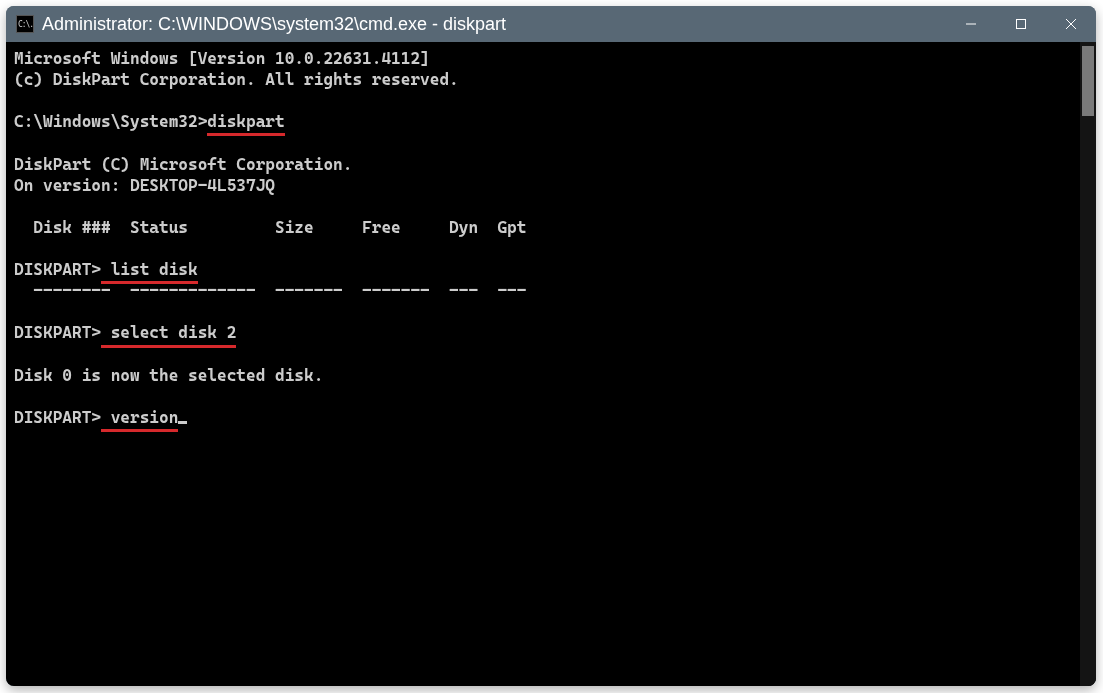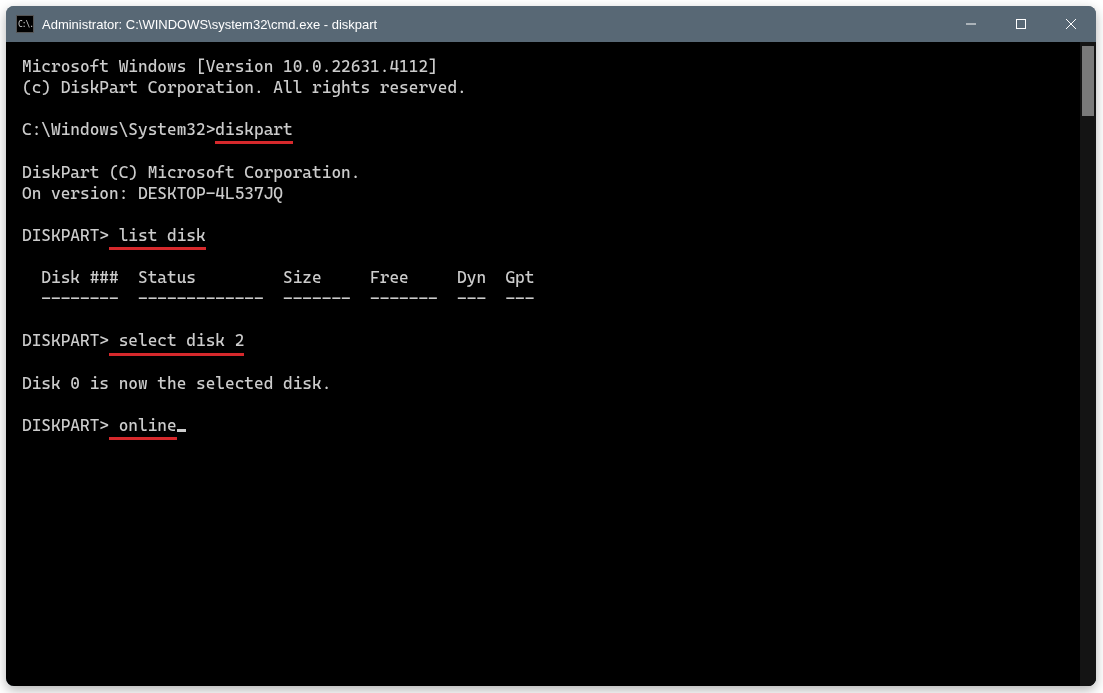--- a/index.html
+++ b/index.html
@@ -42,21 +42,21 @@
       align-items: center;
       justify-content: center;
       margin-right: 8px;
       font-size: 8px;
       font-family: monospace;
       color: #ccc;
       letter-spacing: -1px;
       padding-left:1px;
     }
     .titlebar-title {
-      font-size: 13px;
+      font-size: 18px;
       flex: 1;
     }
     .win-controls {
       display: flex;
       height: 100%;
     }
     .win-btn {
       width: 50px;
       height: 100%;
       display: flex;
@@ -76,23 +76,24 @@
       background: #000;
       color: #ccc;
       font-family: "Cascadia Mono", Consolas, "Courier New", monospace;
       font-size: 16.5px;
       padding: 6px 8px;
       position: relative;
       overflow: hidden;
     }
     .terminal-body pre {
       font-family: inherit;
-      margin: 8px;
+      margin: 0;
       white-space: pre;
       line-height: 1.28;
+      font-weight: bold;
     }
     .line {
       display: block;
       position: relative;
     }
     .underline-seg {
       position: relative;
       display: inline-block;
       text-align: right;
     }
@@ -159,19 +160,19 @@
     </div>
   </div>
 
   <div class="terminal-body">
     <div class="scrolltrack">
       <div class="scrollbar"></div>
     </div>
 <pre><span class="line">Microsoft Windows [Version 10.0.22631.4112]</span><span class="line">(c) DiskPart Corporation. All rights reserved.</span>
 <span class="line"><span>C:\Windows\System32&gt;</span><span class="underline-seg">diskpart</span></span>
 <span class="line">DiskPart (C) Microsoft Corporation.</span><span class="line">On version: DESKTOP-4L537JQ</span>
-<span class="line"><span>DISKPART&gt;</span><span class="underline-seg"> list disk</span></span>
-<span class="line">  Disk ###  Status         Size     Free     Dyn  Gpt</span><span class="line">  --------  -------------  -------  -------  ---  ---</span>
+<span class="line">  Disk ###  Status         Size     Free     Dyn  Gpt</span>
+<span class="line"><span>DISKPART&gt;</span><span class="underline-seg"> list disk</span></span><span class="line">  --------  -------------  -------  -------  ---  ---</span>
 <span class="line"><span>DISKPART&gt;</span><span class="underline-seg"> select disk 2</span></span>
 <span class="line">Disk 0 is now the selected disk.</span>
-<span class="line"><span>DISKPART&gt;</span><span class="underline-seg"> online</span><span class="cursor"></span></span></pre>
+<span class="line"><span>DISKPART&gt;</span><span class="underline-seg"> version</span><span class="cursor"></span></span></pre>
   </div>
 </div>
 
 </body></html>

